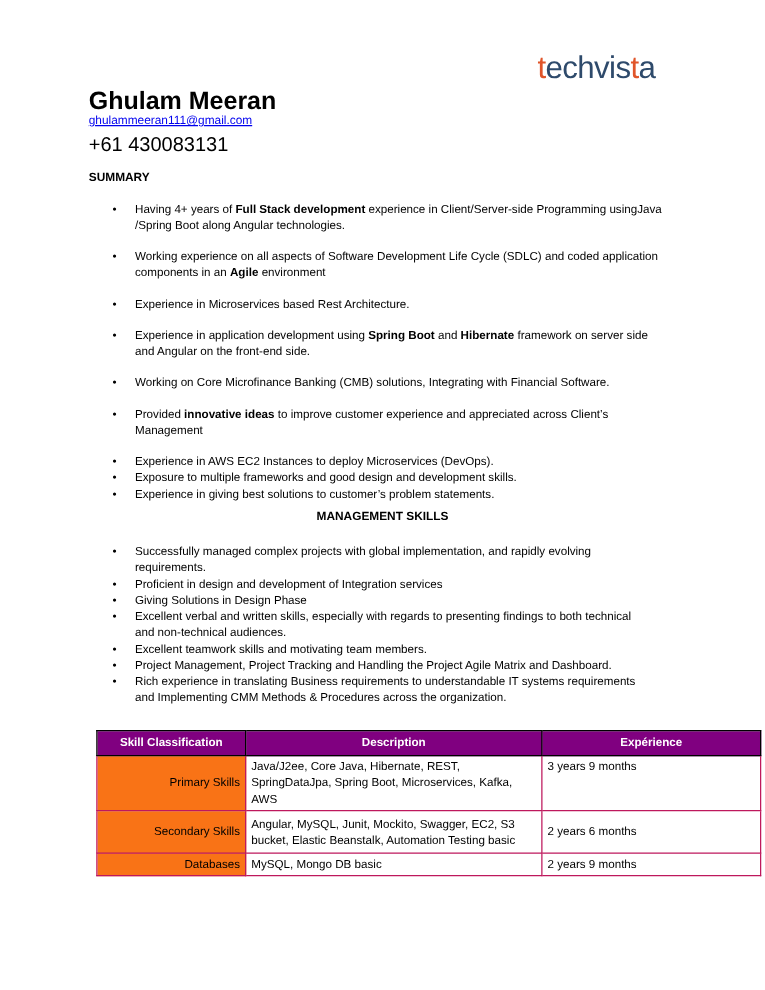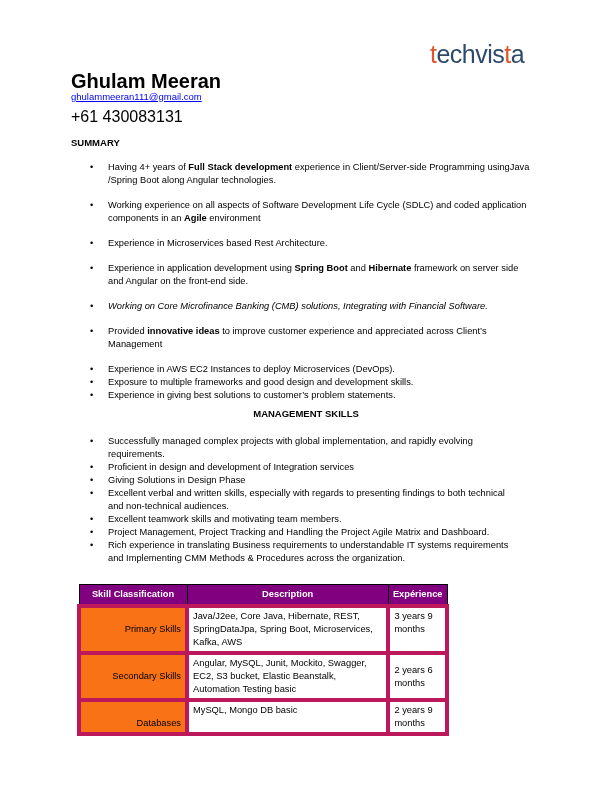--- a/index.html
+++ b/index.html
@@ -9,43 +9,43 @@
             color: #2e4a6b; font-family: "Liberation Sans", sans-serif; }
     .logo .acc { color: #e0552a; }
     .name { position: absolute; left: 71px; top: 70px; font-size: 20px; font-weight: bold; }
     .email { position: absolute; left: 71px; top: 91px; font-size: 9.5px; color: #0000ee; text-decoration: underline; }
     .phone { position: absolute; left: 71px; top: 108px; font-size: 16px; }
     .sec-title { position: absolute; font-size: 9.5px; font-weight: bold; }
     ul.blist { position: absolute; margin: 0; padding: 0; list-style: none; font-size: 9.3px; line-height: 13px; }
     ul.blist li { position: relative; padding-left: 18px; }
     ul.blist li::before { content: "•"; position: absolute; left: 0; top: 0; }
     b { font-weight: bold; }
-    table.skills { position: absolute; left: 77px; top: 584px; width: 372px; border-collapse: collapse;
+    table.skills { position: absolute; left: 77px; top: 584px; width: 532px; border-collapse: collapse;
                    font-size: 9.3px; line-height: 13px; }
     table.skills th { background: #800080; color: #fff; font-weight: bold; padding: 3px 4px; border: 1px solid #000; text-align: center; height: 13px; }
-    table.skills td { border: 4px solid #be185d; padding: 2px 4px; vertical-align: top; margin-top: 48px; }
+    table.skills td { border: 1px solid #be185d; padding: 2px 4px; vertical-align: top; margin-top: 48px; }
     table.skills td.cls { background: #f97316; vertical-align: middle; text-align: right; }
   </style>
 </head>
 <body>
 
 <div class="logo"><span class="acc">t</span><span>echvis</span><span class="acc">t</span><span>a</span></div>
 
 <div class="name">Ghulam Meeran</div>
 <a class="email">ghulammeeran111@gmail.com</a>
 <div class="phone">+61 430083131</div>
 
 <div class="sec-title" style="left:71px; top:137px;">SUMMARY</div>
 
 <ul class="blist" style="left:90px; top:161px; width:440px;">
   <li style="margin-bottom:12px;"><span>Having 4+ years of </span><b>Full Stack development</b><span> experience in Client/Server-side Programming usingJava /Spring Boot along Angular technologies.</span></li>
   <li style="margin-bottom:12px;"><span>Working experience on all aspects of Software Development Life Cycle (SDLC) and coded application components in an </span><b>Agile</b><span> environment</span></li>
   <li style="margin-bottom:12px;"><span>Experience in Microservices based Rest Architecture.</span></li>
   <li style="margin-bottom:12px;"><span>Experience in application development using </span><b>Spring Boot</b><span> and </span><b>Hibernate</b><span> framework on server side and Angular on the front-end side.</span></li>
-  <li style="margin-bottom:12px;font-style:italic;"><span>Working on Core Microfinance Banking (CMB) solutions, Integrating with Financial Software.</span></li>
+  <li style="margin-bottom:12px;"><span>Working on Core Microfinance Banking (CMB) solutions, Integrating with Financial Software.</span></li>
   <li style="margin-bottom:12px;"><span>Provided </span><b>innovative ideas</b><span> to improve customer experience and appreciated across Client’s Management</span></li>
   <li><span>Experience in AWS EC2 Instances to deploy Microservices (DevOps).</span></li>
   <li><span>Exposure to multiple frameworks and good design and development skills.</span></li>
   <li><span>Experience in giving best solutions to customer’s problem statements.</span></li>
 </ul>
 
 <div class="sec-title" style="left:0; width:612px; text-align:center; top:408px;">MANAGEMENT SKILLS</div>
 
 <ul class="blist" style="left:90px; top:435px; width:432px;">
   <li>Successfully managed complex projects with global implementation, and rapidly evolving requirements.</li>

